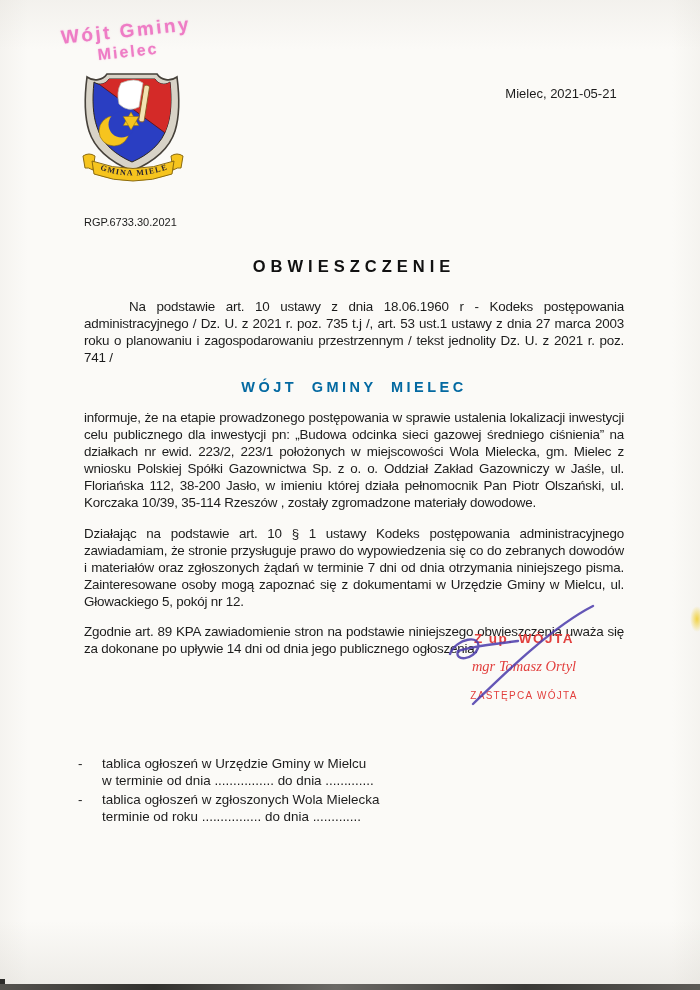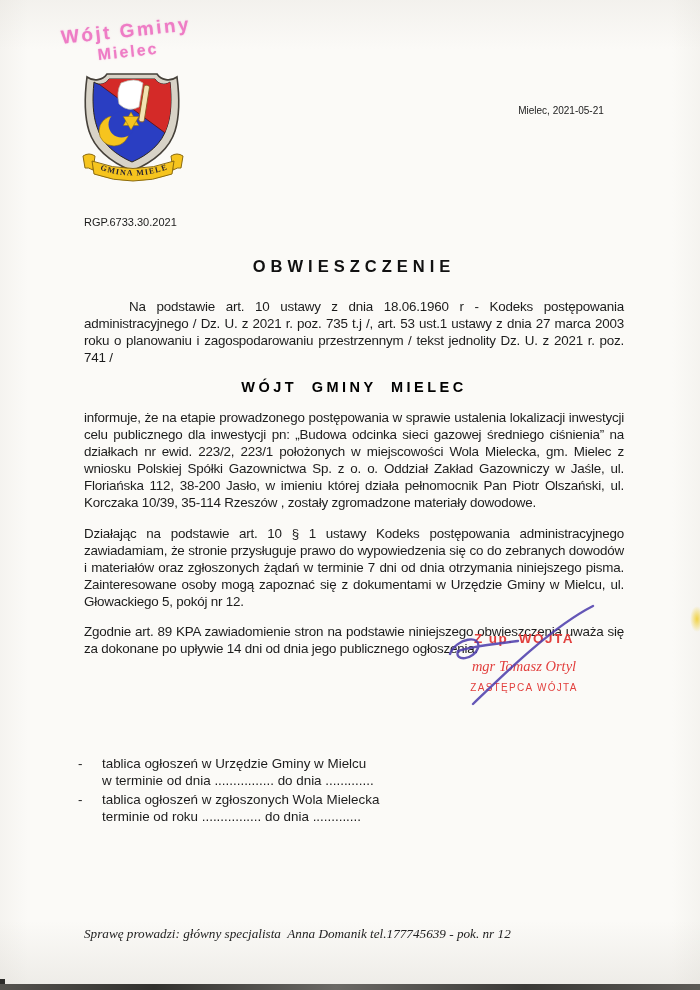--- a/index.html
+++ b/index.html
@@ -20,38 +20,38 @@
     position:absolute; left:52px; top:20px; width:150px;
     transform:rotate(-6deg); transform-origin:center;
     color:#ee7cc5; font-weight:bold; text-align:center;
     text-shadow:0 0 1.5px rgba(238,124,197,.55);
   }
   .stamp-pink .l1 { font-size:19px; letter-spacing:2.5px; line-height:22px; }
   .stamp-pink .l2 { font-size:16px; letter-spacing:2px; line-height:20px; }
 
   .crest { position:absolute; left:80px; top:68px; }
 
-  .date-line { position:absolute; top:86px; left:461px; width:200px; text-align:center; font-size:10px;margin-top:19px; }
+  .date-line { position:absolute; top:86px; left:461px; width:200px; text-align:center; font-size:13px; }
   .reference { position:absolute; top:216px; left:84px; font-size:11px; }
 
   
   .doc { position:absolute; top:256px; left:84px; width:540px; font-size:13.4px; line-height:17px; letter-spacing:-0.2px; }
   .doc-title { text-align:center; font-weight:bold; font-size:16.5px; letter-spacing:5px; line-height:20px; color:#111; }
-  .issuer-heading { margin-top:6px; text-align:center; font-weight:bold; font-size:14.5px; letter-spacing:3.5px; word-spacing:7px; color:#000000; }
+  .issuer-heading { margin-top:6px; text-align:center; font-weight:bold; font-size:14.5px; letter-spacing:3.5px; word-spacing:7px; color:#0369a1; }
   .para { text-align:justify; }
   .p-legal { margin-top:22px; text-indent:45px; }
   .p-notice { margin-top:13px; }
   .p-rights { margin-top:12px; }
   .p-kpa { margin-top:0; }
 
   
   .sig-stamp { position:absolute; left:458px; top:631px; width:132px; text-align:center; color:#e23f3d; }
   .sig-auth { font-weight:bold; font-size:13.5px; letter-spacing:1.5px; line-height:15px; }
   .sig-name { font-family:"Liberation Serif", serif; font-style:italic; font-size:14.5px; line-height:15px; margin-top:13px; }
-  .sig-role { font-size:10px; letter-spacing:1.3px; line-height:12px; margin-top:8px; }
+  .sig-role { font-size:10px; letter-spacing:1.3px; line-height:12px; margin-top:16px; }
   .sig-ink { position:absolute; left:438px; top:596px; }
 
   
   .postings { position:absolute; left:78px; top:755px; font-size:13.4px; line-height:17.3px; }
   .post-item { display:flex; margin-bottom:1px; }
   .post-dash { width:24px; flex:none; }
   .post-lines { }
 
   
   .footer-note { position:absolute; left:84px; top:926px; font-family:"Liberation Serif", serif; font-style:italic; font-size:13.2px; white-space:pre-wrap; color:#222; }
@@ -145,19 +145,18 @@
     </div>
     <div class="post-item">
       <span class="post-dash">-</span>
       <span class="post-lines">
         <div>tablica ogłoszeń w zgłoszonych Wola Mielecka</div>
         <div>terminie od roku ................ do dnia .............</div>
       </span>
     </div>
   </div>
 
-  <div class="footer-note">Sprawę prowadzi: główny specjalista  Anna Domanik tel.177745639 - pok. nr 12</div>
 
   <div class="smudge-yellow"></div>
   <div class="corner-mark"></div>
   <div class="bottom-edge"></div>
 
 </div>
 
 </body></html>

